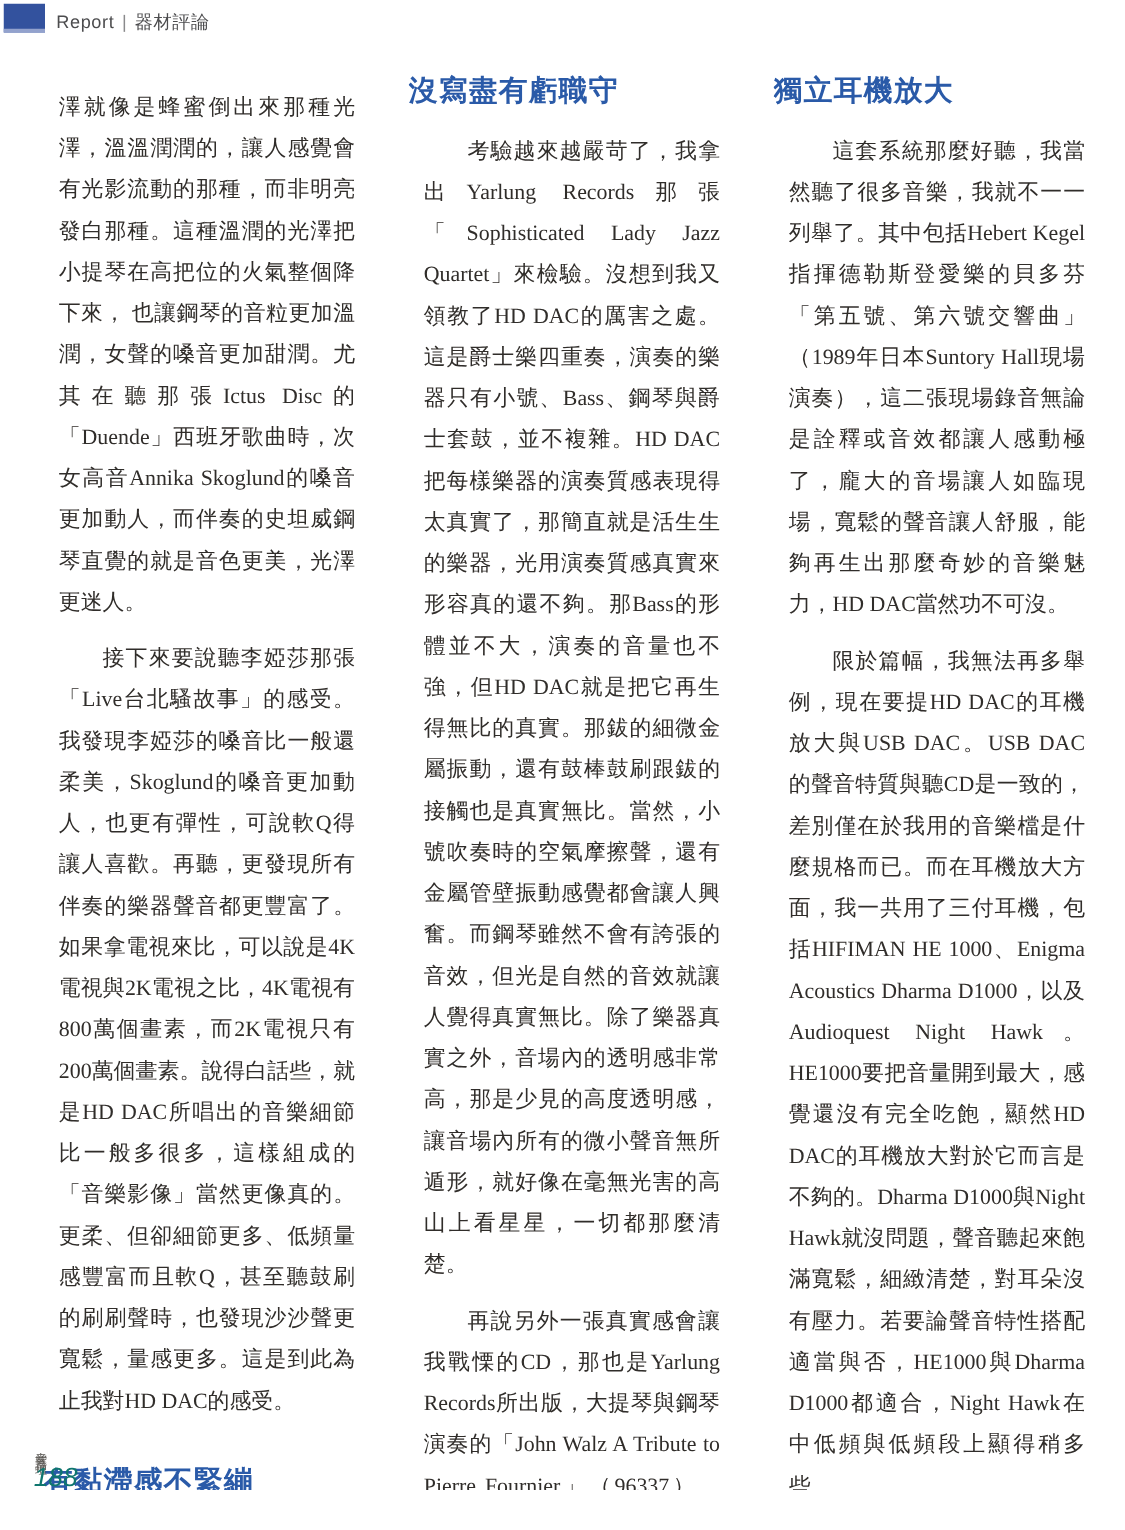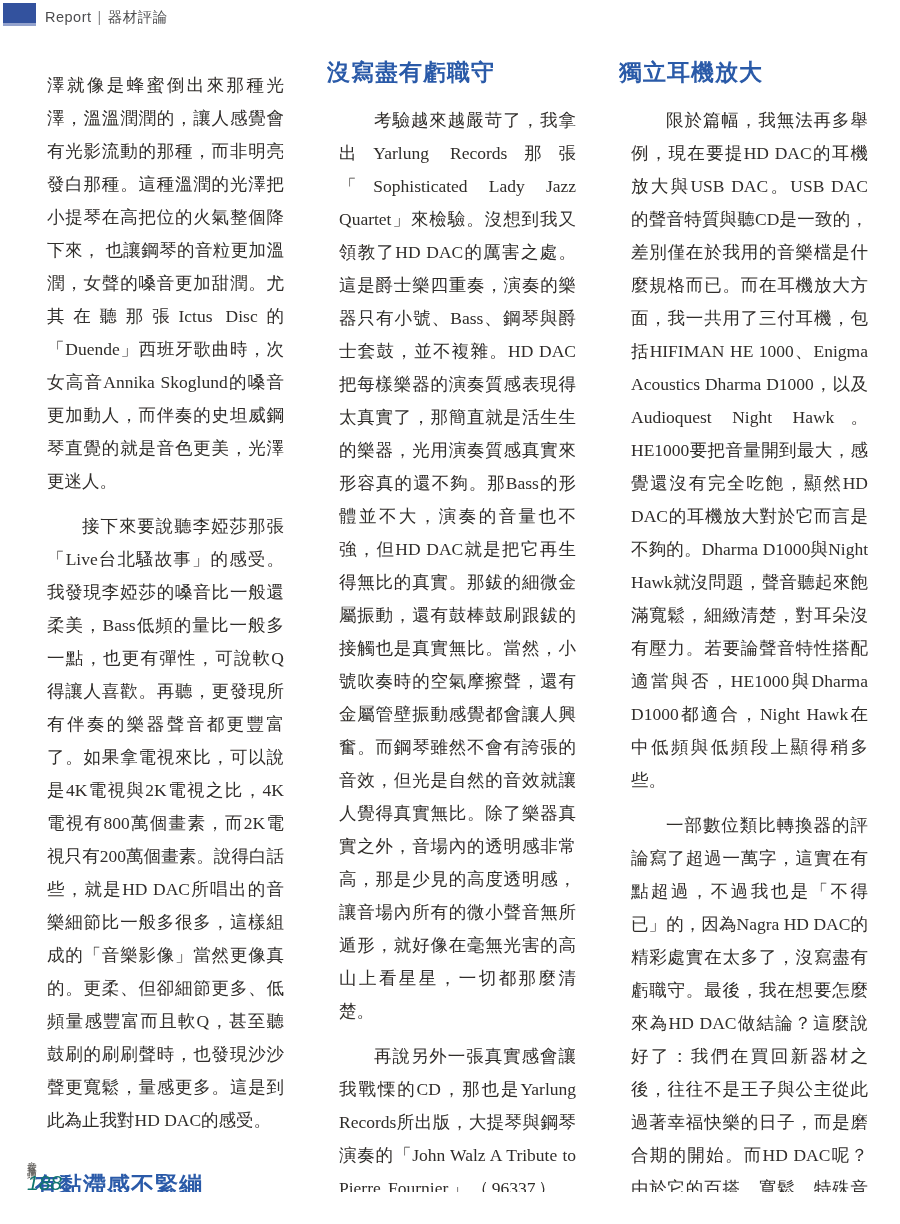--- a/index.html
+++ b/index.html
@@ -28,31 +28,32 @@
 
 <div class="page">
   <div class="header-square"></div>
   <div class="header-text">
     <span>Report</span><span class="sep">|</span><span>器材評論</span>
   </div>
 
   <div class="columns">
       <div class="col">
         <p class="para">澤就像是蜂蜜倒出來那種光澤，溫溫潤潤的，讓人感覺會有光影流動的那種，而非明亮發白那種。這種溫潤的光澤把小提琴在高把位的火氣整個降下來， 也讓鋼琴的音粒更加溫潤，女聲的嗓音更加甜潤。尤其在聽那張Ictus Disc的「Duende」西班牙歌曲時，次女高音Annika Skoglund的嗓音更加動人，而伴奏的史坦威鋼琴直覺的就是音色更美，光澤更迷人。</p>
-        <p class="para indent">接下來要說聽李婭莎那張「Live台北騷故事」的感受。我發現李婭莎的嗓音比一般還柔美，Bass低頻的量比一般多一點，也更有彈性，可說軟Q得讓人喜歡。再聽，更發現所有伴奏的樂器聲音都更豐富了。如果拿電視來比，可以說是4K電視與2K電視之比，4K電視有800萬個畫素，而2K電視只有200萬個畫素。說得白話些，就是HD DAC所唱出的音樂細節比一般多很多，這樣組成的「音樂影像」當然更像真的。更柔、但卻細節更多、低頻量感豐富而且軟Q，甚至聽鼓刷的刷刷聲時，也發現沙沙聲更寬鬆，量感更多。這是到此為止我對HD DAC的感受。</p>
+        <p class="para indent">接下來要說聽李婭莎那張「Live台北騷故事」的感受。我發現李婭莎的嗓音比一般還柔美，Skoglund的嗓音更加動人，也更有彈性，可說軟Q得讓人喜歡。再聽，更發現所有伴奏的樂器聲音都更豐富了。如果拿電視來比，可以說是4K電視與2K電視之比，4K電視有800萬個畫素，而2K電視只有200萬個畫素。說得白話些，就是HD DAC所唱出的音樂細節比一般多很多，這樣組成的「音樂影像」當然更像真的。更柔、但卻細節更多、低頻量感豐富而且軟Q，甚至聽鼓刷的刷刷聲時，也發現沙沙聲更寬鬆，量感更多。這是到此為止我對HD DAC的感受。</p>
         <h2 class="heading">有黏滯感不緊繃</h2>
         <p class="para indent">來張大提琴吧！聽奇美那張瓦列芙斯卡的「大提琴女神」時，我發現大提琴的琴音更緊密，密度與黏滯性更高，聲音更內斂，琴音線條並沒有腫大量開的情況。這樣的大提琴聲真有「韻味」啊！其實，我認為這是更接近原本大提琴的聲音，所以才能產生這種迷人的韻味。</p>
       </div>
       <div class="col">
         <h2 class="heading">沒寫盡有虧職守</h2>
         <p class="para indent">考驗越來越嚴苛了，我拿出Yarlung Records那張「Sophisticated Lady Jazz Quartet」來檢驗。沒想到我又領教了HD DAC的厲害之處。這是爵士樂四重奏，演奏的樂器只有小號、Bass、鋼琴與爵士套鼓，並不複雜。HD DAC把每樣樂器的演奏質感表現得太真實了，那簡直就是活生生的樂器，光用演奏質感真實來形容真的還不夠。那Bass的形體並不大，演奏的音量也不強，但HD DAC就是把它再生得無比的真實。那鈸的細微金屬振動，還有鼓棒鼓刷跟鈸的接觸也是真實無比。當然，小號吹奏時的空氣摩擦聲，還有金屬管壁振動感覺都會讓人興奮。而鋼琴雖然不會有誇張的音效，但光是自然的音效就讓人覺得真實無比。除了樂器真實之外，音場內的透明感非常高，那是少見的高度透明感，讓音場內所有的微小聲音無所遁形，就好像在毫無光害的高山上看星星，一切都那麼清楚。</p>
         <p class="para indent">再說另外一張真實感會讓我戰慄的CD，那也是Yarlung Records所出版，大提琴與鋼琴演奏的「John Walz A Tribute to Pierre Fournier」（96337）。任何人，只要透過HD DAC來聽這張CD，就會發現自己以前聽過的大提琴錄音真實度還差這張CD好幾皮。HD DAC就是有本事把弓與弦接觸時的彈性非常清楚的表達出來，至於擦弦的質感更不用說，對HD DAC而言簡直就是易如反掌。還有，那種既真實、緊密又寬鬆的大提琴聲音絕對是人人想聽的。真的，用HD DAC聽這張CD，就好像搬張凳子坐在大提琴演奏家旁邊，透過空氣的振動，閉著眼睛也可以感受到大提琴的真實。</p>
       </div>
       <div class="col">
         <h2 class="heading">獨立耳機放大</h2>
+        <p class="para indent">這套系統那麼好聽，我當然聽了很多音樂，我就不一一列舉了。其中包括Hebert Kegel指揮德勒斯登愛樂的貝多芬「第五號、第六號交響曲」（1989年日本Suntory Hall現場演奏），這二張現場錄音無論是詮釋或音效都讓人感動極了，龐大的音場讓人如臨現場，寬鬆的聲音讓人舒服，能夠再生出那麼奇妙的音樂魅力，HD DAC當然功不可沒。</p>
         <p class="para indent">限於篇幅，我無法再多舉例，現在要提HD DAC的耳機放大與USB DAC。USB DAC的聲音特質與聽CD是一致的，差別僅在於我用的音樂檔是什麼規格而已。而在耳機放大方面，我一共用了三付耳機，包括HIFIMAN HE 1000、Enigma Acoustics Dharma D1000，以及Audioquest Night Hawk。HE1000要把音量開到最大，感覺還沒有完全吃飽，顯然HD DAC的耳機放大對於它而言是不夠的。Dharma D1000與Night Hawk就沒問題，聲音聽起來飽滿寬鬆，細緻清楚，對耳朵沒有壓力。若要論聲音特性搭配適當與否，HE1000與Dharma D1000都適合，Night Hawk在中低頻與低頻段上顯得稍多些。</p>
         <p class="para indent">一部數位類比轉換器的評論寫了超過一萬字，這實在有點超過，不過我也是「不得已」的，因為Nagra HD DAC的精彩處實在太多了，沒寫盡有虧職守。最後，我在想要怎麼來為HD DAC做結論？這麼說好了：我們在買回新器材之後，往往不是王子與公主從此過著幸福快樂的日子，而是磨合期的開始。而HD DAC呢？由於它的百搭、寬鬆、特殊音色，您買回它之後，應該可以如童話故事中所說，從此過著幸福快樂的日子了！</p>
       </div>
     </div>
 
   <div class="footer-vertical">音響論壇</div>
   <div class="page-number">188</div>
 </div>
 
 </body></html>

